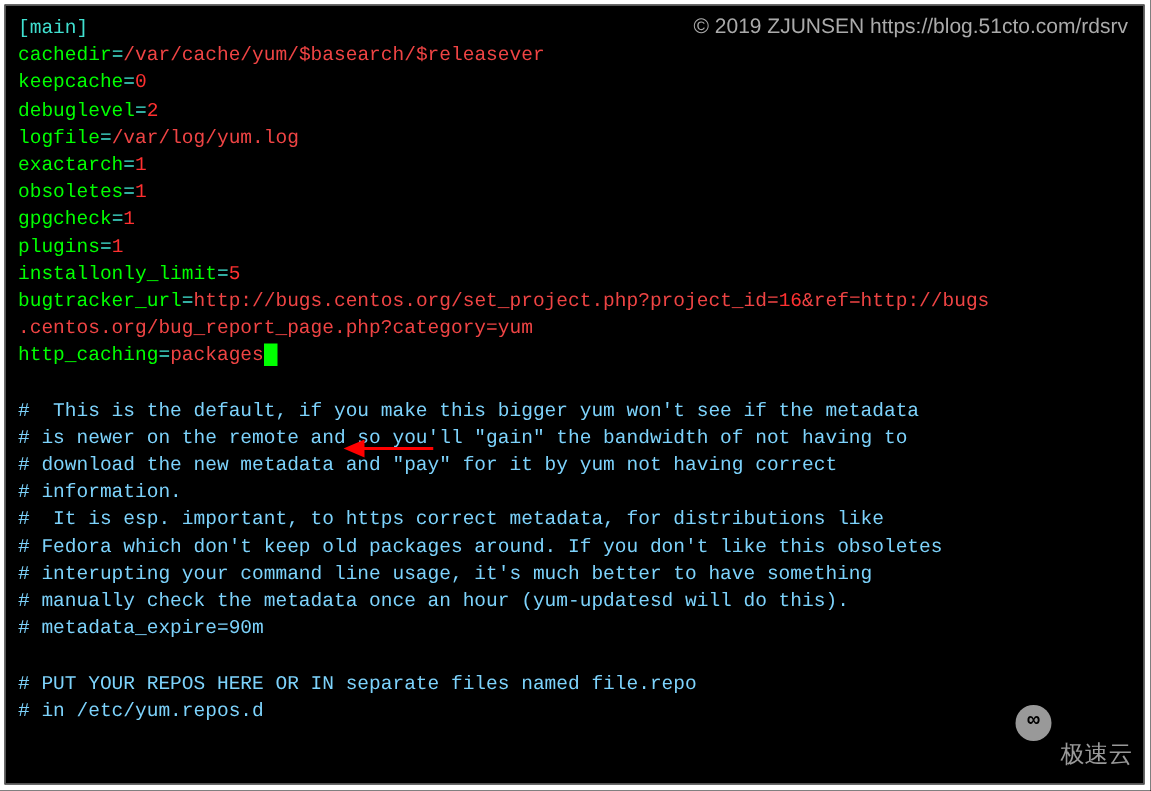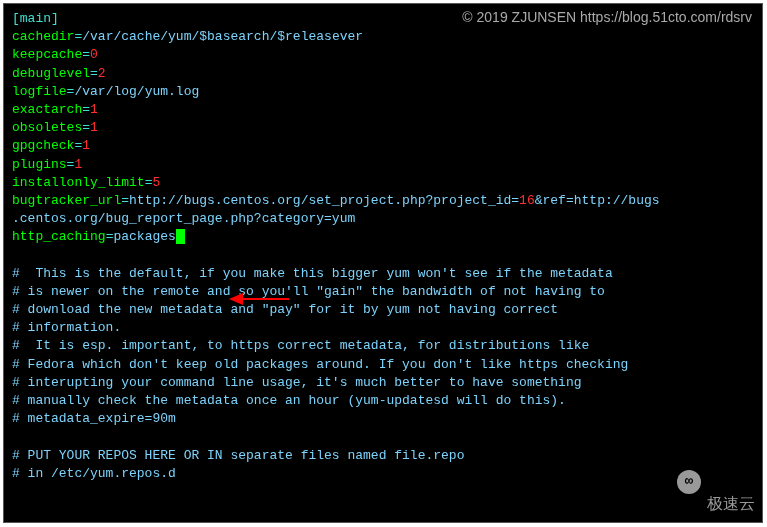--- a/index.html
+++ b/index.html
@@ -28,21 +28,21 @@
       right: 10px;
       color: #aaa;
       font-family: Arial, sans-serif;
       font-size: 14px;
       z-index: 10;
       text-align: right;
     }
     .line { white-space: pre; }
     .cyan { color: #40e0d0; text-align: right; }
     .green { color: #00ff00; margin-top: 36px; }
-    .white { color: #7dd3fc; }
+    .white { color: #ef4444; }
     .red { color: #ff3030; }
     .blue { color: #7dd3fc; font-family: Liberation Mono, monospace; }
     .cursor {
       background: #00ff00;
       display: inline-block;
       width: 9px;
       height: 15px;
       vertical-align: middle;
     }
     .arrow {
@@ -112,21 +112,21 @@
 
   <div class="line"><span class="green">http_caching</span><span class="cyan">=</span><span class="white">packages</span><span class="cursor"></span></div>
 
   <div class="line">&nbsp;</div>
 
   <div class="line blue">#  This is the default, if you make this bigger yum won't see if the metadata</div>
   <div class="line blue"># is newer on the remote and so you'll "gain" the bandwidth of not having to</div>
   <div class="line blue"># download the new metadata and "pay" for it by yum not having correct</div>
   <div class="line blue"># information.</div>
   <div class="line blue">#  It is esp. important, to https correct metadata, for distributions like</div>
-  <div class="line blue"># Fedora which don't keep old packages around. If you don't like https checking</div>
+  <div class="line blue"># Fedora which don't keep old packages around. If you don't like this obsoletes</div>
   <div class="line blue"># interupting your command line usage, it's much better to have something</div>
   <div class="line blue"># manually check the metadata once an hour (yum-updatesd will do this).</div>
   <div class="line blue"># metadata_expire=90m</div>
 
   <div class="line">&nbsp;</div>
 
   <div class="line blue"># PUT YOUR REPOS HERE OR IN separate files named file.repo</div>
   <div class="line blue"># in /etc/yum.repos.d</div>
 
   <div class="arrow">

